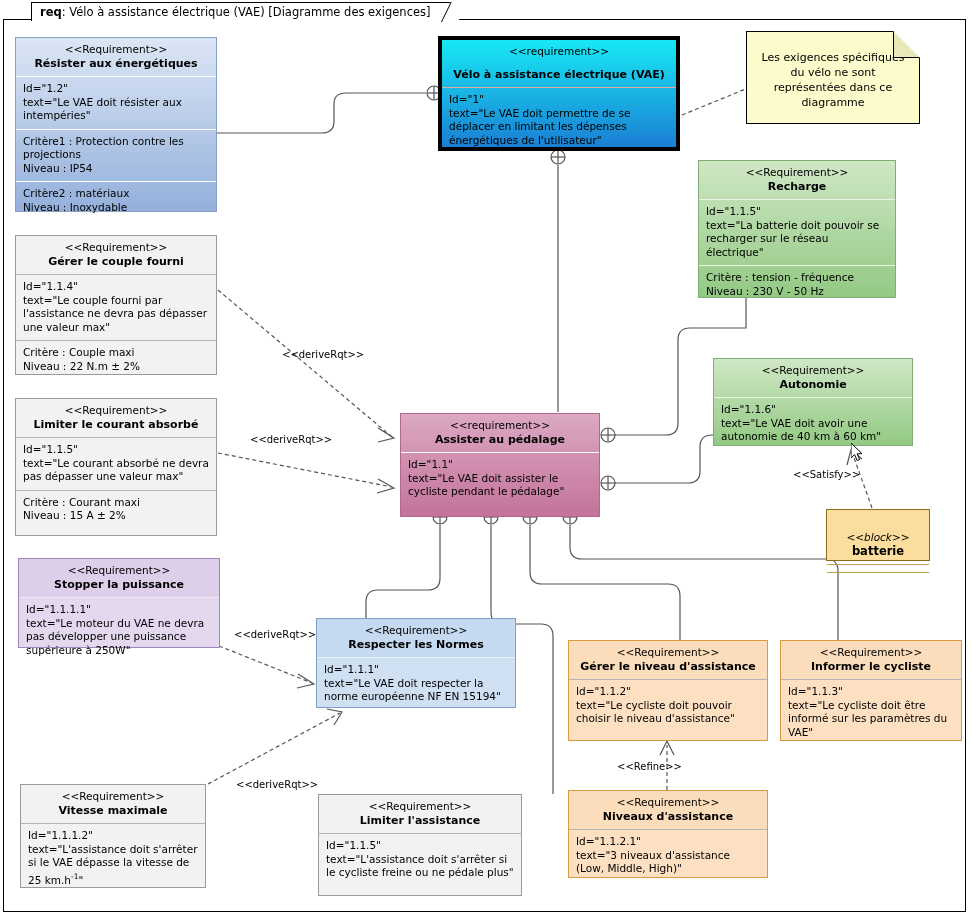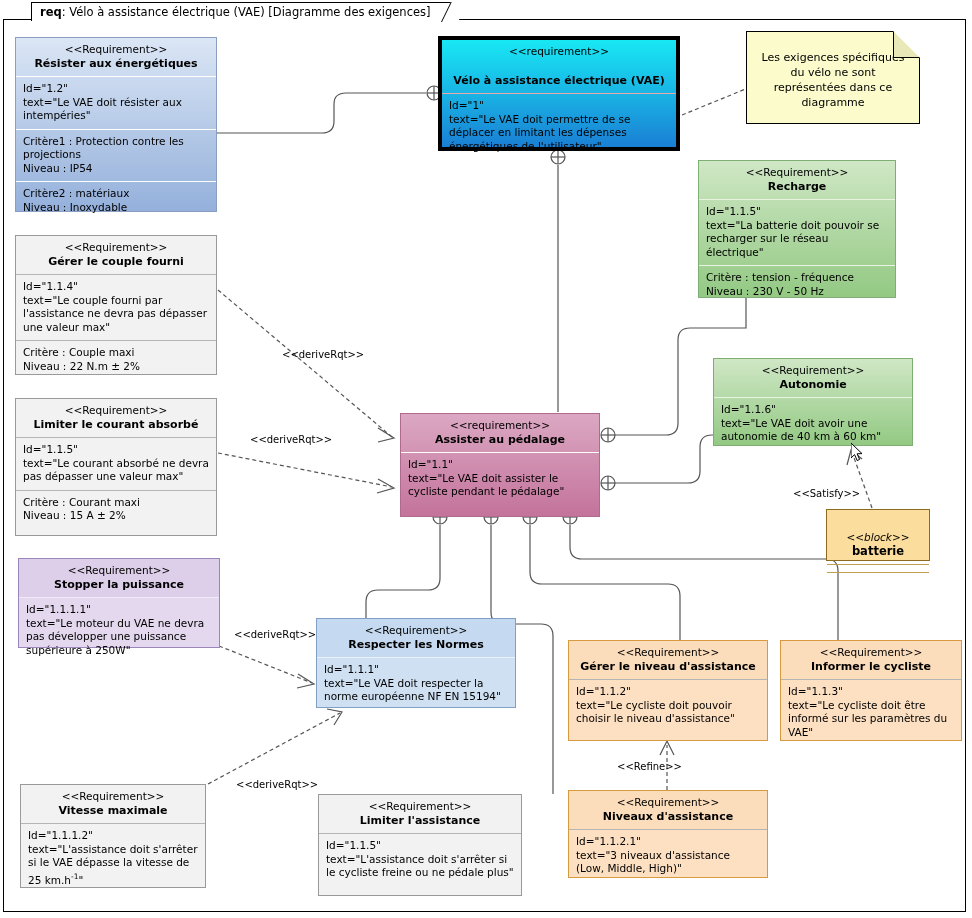--- a/index.html
+++ b/index.html
@@ -48,21 +48,21 @@
   .c-peach .hd{background:#fbdcbb;}
   .c-peach .cmp{border-top-color:#b5b5b5;}
   .c-pink{border-color:#b06a8e;background:linear-gradient(#dba8c2,#c4739b);}
   .c-pink .cmp{border-top-color:#ffffff;}
 
   
   #blk-vae{position:absolute;box-sizing:border-box;border:4px solid #000;
     background:linear-gradient(#18e8f4,#1a7fd4);font-size:10.5px;}
   #blk-vae .hd{padding:5px 6px 6px;text-align:center;line-height:13px;}
   #blk-vae .hd .st{display:block;}
-  #blk-vae .hd .nm{display:block;font-weight:bold;font-size:11px;margin-top:16px;}
+  #blk-vae .hd .nm{display:block;font-weight:bold;font-size:11px;margin-top:10px;}
   #blk-vae .cmp{padding:5px 7px 6px;line-height:13.5px;border-top:1px solid #e8a9a9;white-space:pre-line;}
 
   
   .c-block{border:1px solid #8a6b20;background:#fbdd9d;}
   .c-block .hd{padding:5px 6px 6px;text-align:center;line-height:13px;margin-top:16px;}
   .c-block .hd .st{display:block;font-style:italic;}
   .c-block .hd .nm{display:block;font-weight:bold;font-size:11.5px;margin-top:1px;}
   .c-block .bar{height:7px;border-top:1px solid #c0a050;}
   .c-block .bar2{height:9px;border-top:1px solid #c0a050;}
 
@@ -315,20 +315,20 @@
       <span class="nm">Niveaux d'assistance</span>
     </div>
     <div class="cmp">Id="1.1.2.1"
 text="3 niveaux d'assistance (Low, Middle, High)"</div>
   </div>
 
   <div class="elabel" style="left:282px;top:349px;">&lt;&lt;deriveRqt&gt;&gt;</div>
   <div class="elabel" style="left:250px;top:434px;">&lt;&lt;deriveRqt&gt;&gt;</div>
   <div class="elabel" style="left:234px;top:629px;">&lt;&lt;deriveRqt&gt;&gt;</div>
   <div class="elabel" style="left:236px;top:779px;">&lt;&lt;deriveRqt&gt;&gt;</div>
-  <div class="elabel" style="left:793px;top:472px;margin-top:16px;">&lt;&lt;Satisfy&gt;&gt;</div>
+  <div class="elabel" style="left:793px;top:453px;margin-top:16px;">&lt;&lt;Satisfy&gt;&gt;</div>
   <div class="elabel" style="left:617px;top:749px;margin-top:12px;">&lt;&lt;Refine&gt;&gt;</div>
 
   <svg id="cursor" style="left:851px;top:443px;" viewBox="0 0 13 19">
     <polygon points="0,0 0,15 3.6,11.6 6.2,17.6 8.6,16.4 6.1,10.8 11,10.6" fill="#ffffff" stroke="#000000" stroke-width="1"></polygon>
   </svg>
 
 </div>
 
 </body></html>

